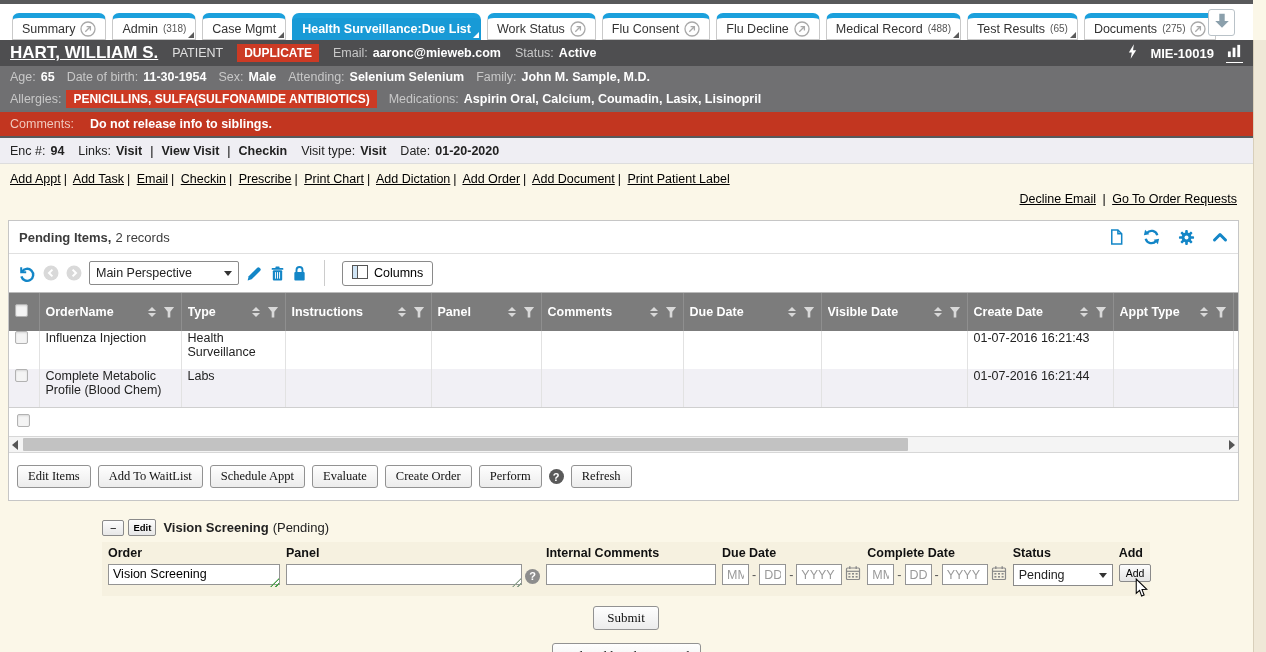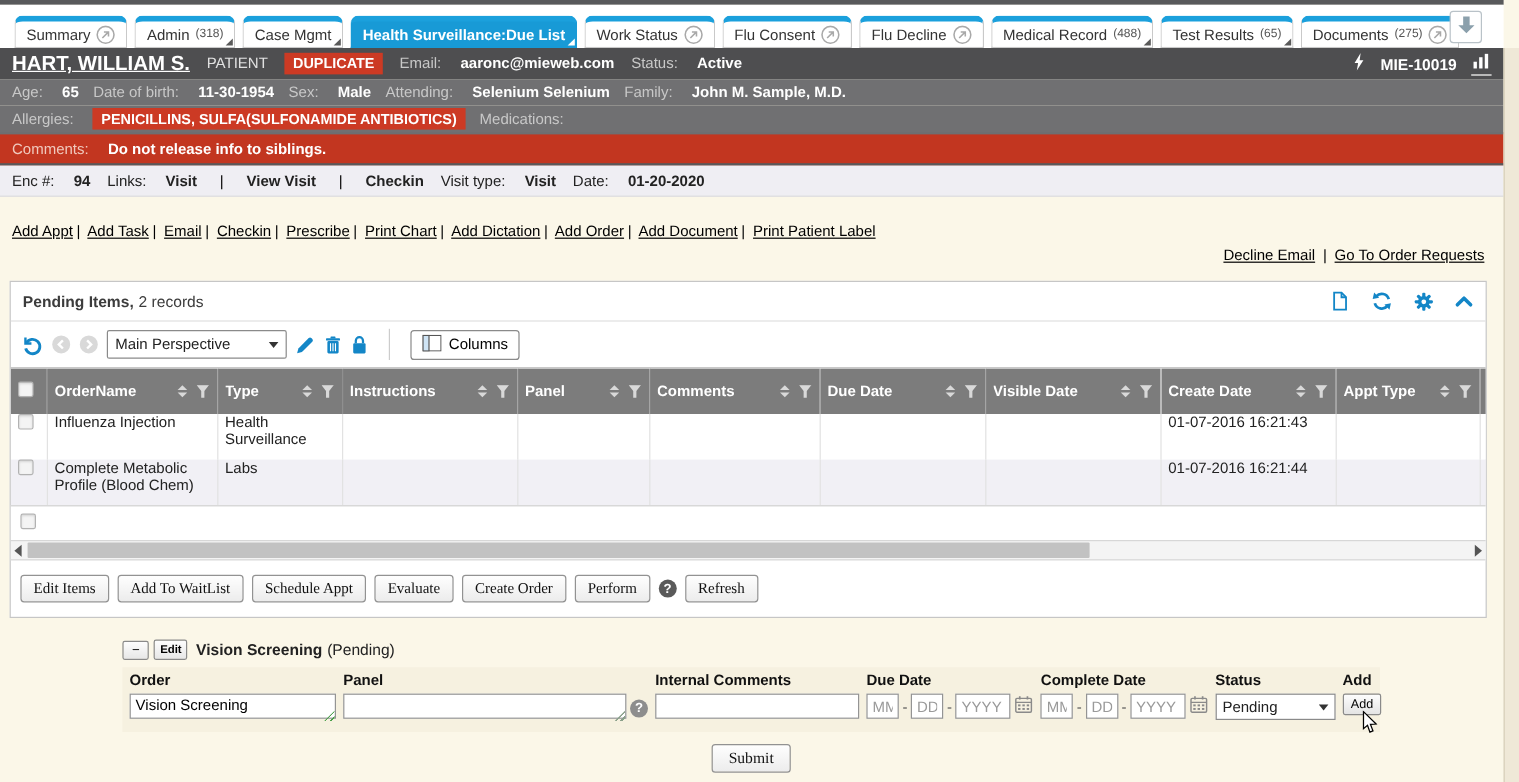--- a/index.html
+++ b/index.html
@@ -27,36 +27,36 @@
   
   .ptrow { display:flex; align-items:center; padding:0 10px; color:#fff; }
   .ptrow1 { height:26px; background:#4e4e50; gap:14px; }
   .ptrow2 { height:22px; background:#707072; gap:12px; }
   .ptrow3 { height:22px; background:#707072; gap:12px; }
   .ptname { font-weight:bold; font-size:17px;text-decoration:underline; }
   .pttype { color:#e0e0e0; }
   .badge-red { background:#cc3a24; color:#fff; font-weight:bold; padding:2px 7px; font-size:12px; }
   .glabel { color:#c8c8c8; }
   .gval { color:#fff; font-weight:bold; }
-  .pair { display:flex; gap:16px; align-items:center; white-space:nowrap; }
+  .pair { display:flex; gap:5px; align-items:center; white-space:nowrap; }
   .pt-right { margin-left:auto; display:flex; align-items:center; gap:12px; }
   .pt-id { color:#fff; font-weight:bold; font-size:13px; }
   .chartic { border-bottom:1px solid #fff; padding-bottom:1px; }
 
   
   .comments { height:28px; background:#c23620; border-top:2px solid #6e6e70; border-bottom:2px solid #58595b; display:flex; align-items:center; gap:16px; padding:0 10px; }
   .comments .clabel { color:#f0c9bd; }
   .comments .ctext { color:#fff; font-weight:bold; }
 
   
   .encrow { height:26px; background:#efeef3; display:flex; align-items:center; gap:14px; padding:0 10px; color:#222; border-bottom:1px solid #ddd; }
   .encrow b { font-weight:bold; }
 
   
-  .linksrow { padding:8px 10px 2px 10px;margin-top:14px; }
+  .linksrow { padding:8px 10px 2px 10px; }
   .linksrow a, .rlinks a { color:#000; text-decoration:underline; cursor:pointer; }
   .sep { color:#000; margin:0 3px; }
   .rlinks { text-align:right; padding:4px 16px 8px 0; }
 
   
   .panel { margin:6px 14px 0 8px; background:#fff; border:1px solid #c6c6c6; }
   .panel-head { display:flex; align-items:center; padding:7px 10px; }
   .panel-title { font-weight:bold; color:#3c3c3c; font-size:13px; }
   .panel-recs { color:#3c3c3c; font-size:13px; margin-left:4px; }
   .ph-icons { margin-left:auto; display:flex; align-items:center; gap:17px; }
@@ -257,20 +257,21 @@
         <span class="gval">John M. Sample, M.D.</span>
       </span>
   </div>
   <div class="ptrow ptrow3">
     <span class="pair">
       <span class="glabel">Allergies:</span>
       <span class="badge-red">PENICILLINS, SULFA(SULFONAMIDE ANTIBIOTICS)</span>
     </span>
     <span class="pair">
       <span class="glabel">Medications:</span>
+      <span class="gval">Aspirin Oral, Calcium, Coumadin, Lasix, Lisinopril</span>
     </span>
   </div>
 
   <div class="comments">
     <span class="clabel">Comments:</span>
     <span class="ctext">Do not release info to siblings.</span>
   </div>
 
   <div class="encrow">
     <span class="pair">

